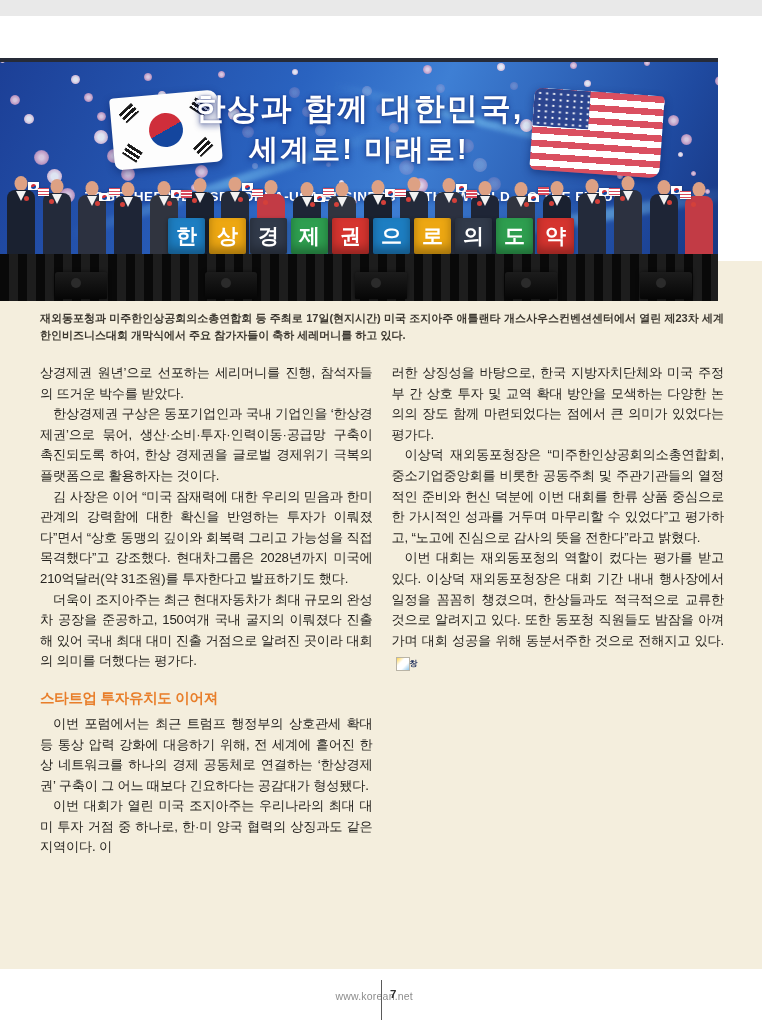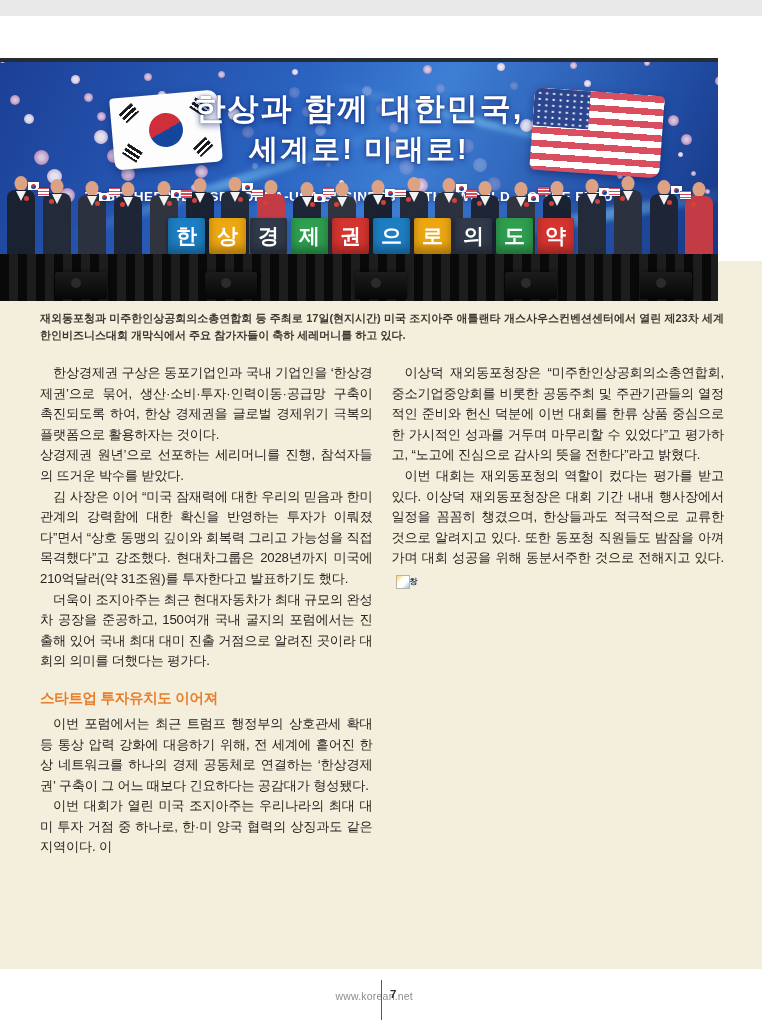--- a/index.html
+++ b/index.html
@@ -354,29 +354,30 @@
       <div class="speaker" style="left: 205px; width: 52px; top: 214px; position: absolute;"></div>
       <div class="speaker" style="left: 355px; width: 52px; top: 214px; position: absolute;"></div>
       <div class="speaker" style="left: 505px; width: 52px; top: 214px; position: absolute;"></div>
       <div class="speaker" style="left: 640px; width: 52px; top: 214px; position: absolute;"></div>
     </div>
 
   <p class="caption">재외동포청과 미주한인상공회의소총연합회 등 주최로 17일(현지시간) 미국 조지아주 애틀랜타 개스사우스컨벤션센터에서 열린 제23차 세계한인비즈니스대회 개막식에서 주요 참가자들이 축하 세레머니를 하고 있다.</p>
 
   <div class="columns">
     <div class="col">
+        <p class="para">상경제권 원년’으로 선포하는 세리머니를 진행, 참석자들의 뜨거운 박수를 받았다.</p>
         <p class="para indent">한상경제권 구상은 동포기업인과 국내 기업인을 ‘한상경제권’으로 묶어, 생산·소비·투자·인력이동·공급망 구축이 촉진되도록 하여, 한상 경제권을 글로벌 경제위기 극복의 플랫폼으로 활용하자는 것이다.</p>
-        <p class="para">상경제권 원년’으로 선포하는 세리머니를 진행, 참석자들의 뜨거운 박수를 받았다.</p>
         <p class="para indent">김 사장은 이어 “미국 잠재력에 대한 우리의 믿음과 한미 관계의 강력함에 대한 확신을 반영하는 투자가 이뤄졌다”면서 “상호 동맹의 깊이와 회복력 그리고 가능성을 직접 목격했다”고 강조했다. 현대차그룹은 2028년까지 미국에 210억달러(약 31조원)를 투자한다고 발표하기도 했다.</p>
-        <p class="para indent">더욱이 조지아주는 최근 현대자동차가 최대 규모의 완성차 공장을 준공하고, 150여개 국내 굴지의 포럼에서는 진출해 있어 국내 최대 대미 진출 거점으로 알려진 곳이라 대회의 의미를 더했다는 평가다.</p>
+        <p class="para indent">더욱이 조지아주는 최근 현대자동차가 최대 규모의 완성차 공장을 준공하고, 150여개 국내 굴지의 이뤄졌다 진출해 있어 국내 최대 대미 진출 거점으로 알려진 곳이라 대회의 의미를 더했다는 평가다.</p>
         <h3 class="subhead">스타트업 투자유치도 이어져</h3>
         <p class="para indent">이번 포럼에서는 최근 트럼프 행정부의 상호관세 확대 등 통상 압력 강화에 대응하기 위해, 전 세계에 흩어진 한상 네트워크를 하나의 경제 공동체로 연결하는 ‘한상경제권’ 구축이 그 어느 때보다 긴요하다는 공감대가 형성됐다.</p>
         <p class="para indent">이번 대회가 열린 미국 조지아주는 우리나라의 최대 대미 투자 거점 중 하나로, 한·미 양국 협력의 상징과도 같은 지역이다. 이</p>
       </div>
     <div class="col">
+        <p class="para">러한 상징성을 바탕으로, 한국 지방자치단체와 미국 주정부 간 상호 투자 및 교역 확대 방안을 모색하는 다양한 논의의 장도 함께 마련되었다는 점에서 큰 의미가 있었다는 평가다.</p>
         <p class="para indent">이상덕 재외동포청장은 “미주한인상공회의소총연합회, 중소기업중앙회를 비롯한 공동주최 및 주관기관들의 열정적인 준비와 헌신 덕분에 이번 대회를 한류 상품 중심으로 한 가시적인 성과를 거두며 마무리할 수 있었다”고 평가하고, “노고에 진심으로 감사의 뜻을 전한다”라고 밝혔다.</p>
         <p class="para indent">이번 대회는 재외동포청의 역할이 컸다는 평가를 받고 있다. 이상덕 재외동포청장은 대회 기간 내내 행사장에서 일정을 꼼꼼히 챙겼으며, 한상들과도 적극적으로 교류한 것으로 알려지고 있다. 또한 동포청 직원들도 밤잠을 아껴 가며 대회 성공을 위해 동분서주한 것으로 전해지고 있다.<span class="endmark">창</span></p>
       </div>
   </div>
 
   <span class="footer-url">www.korean.net</span>
   <div class="footer-divider"></div>
   <span class="page-number">7</span>
 
 </div>

